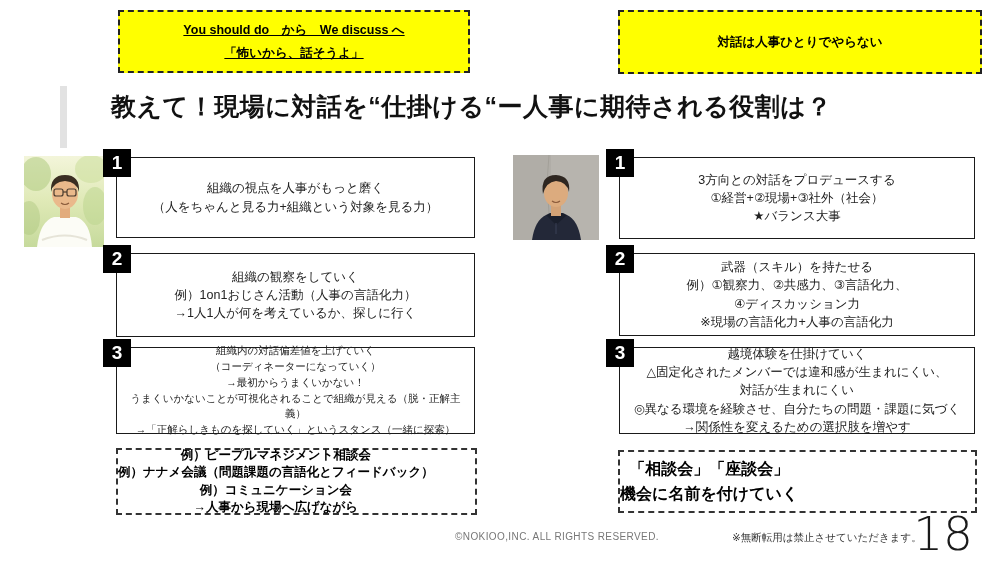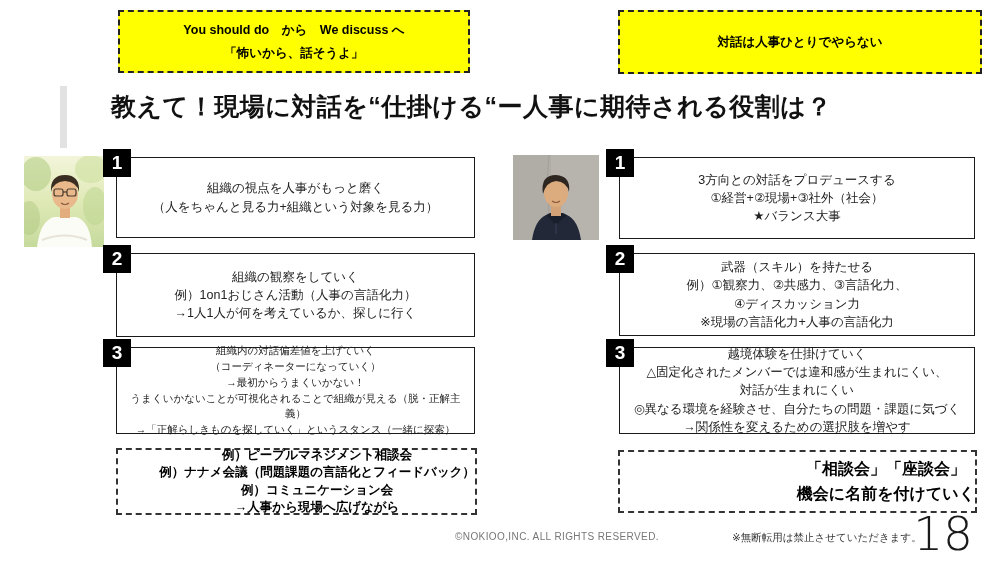--- a/index.html
+++ b/index.html
@@ -8,21 +8,21 @@
     position:relative; width:1000px; height:562px; background:#ffffff;
     overflow:hidden; margin:0 auto;
   }
   
   .callout {
     position:absolute; background:#ffff00; border:2px dashed #222;
     display:flex; align-items:center; justify-content:center;
     text-align:center; font-weight:bold; font-size:12.5px; line-height:1.8;
     color:#000; white-space:pre-line;
   }
-  .callout-left  { left:118px; top:10px;  width:352px; height:63px; }
+  .callout-left  { left:118px; top:10px;  width:352px; height:63px;text-decoration:underline; }
   .callout-right { left:618px; top:10px;  width:364px; height:64px; }
   
   .accent-bar { position:absolute; left:60px; top:86px; width:7px; height:62px; background:#e2e2e2; }
   .title {
     position:absolute; left:111px; top:90px; width:900px;
     font-size:25px; font-weight:bold; color:#111; letter-spacing:0.5px;
   }
   
   .photo { position:absolute; display:block; }
   .photo-left  { left:24px;  top:156px; width:80px; height:91px; }
@@ -36,21 +36,21 @@
   }
   .box-text {
     width:100%; height:100%; display:flex; align-items:center; justify-content:center;
     text-align:center; white-space:pre-line; color:#222; line-height:1.45; padding:2px 6px;
   }
   .fs12  { font-size:12.5px; }
   .fs10  { font-size:10.5px; line-height:1.5; }
   
   .summary-box {
     position:absolute; border:2px dashed #333; background:#fff;
-    display:flex; align-items:center; justify-content:flex-end;
+    display:flex; align-items:center; justify-content:flex-start;
     text-align:center; font-weight:bold; white-space:pre-line; color:#000;
   }
   .summary-left  { left:116px; top:448px; width:361px; height:67px; font-size:12.5px; line-height:1.4; }
   .summary-right { left:618px; top:450px; width:359px; height:63px; font-size:16px;  line-height:1.55; }
   
   .footer-copyright {
     position:absolute; left:455px; top:531px; font-size:10px; color:#777; letter-spacing:0.4px;
   }
   .footer-notice {
     position:absolute; left:688px; top:531px; font-size:10.5px; color:#333;margin-left:44px;

